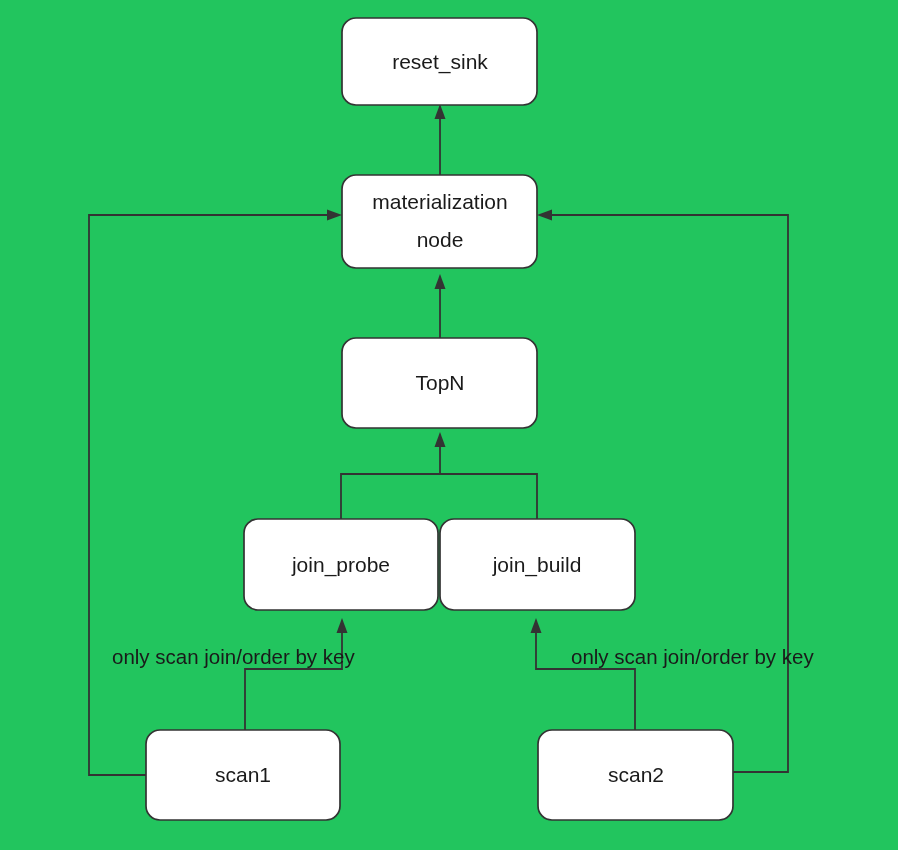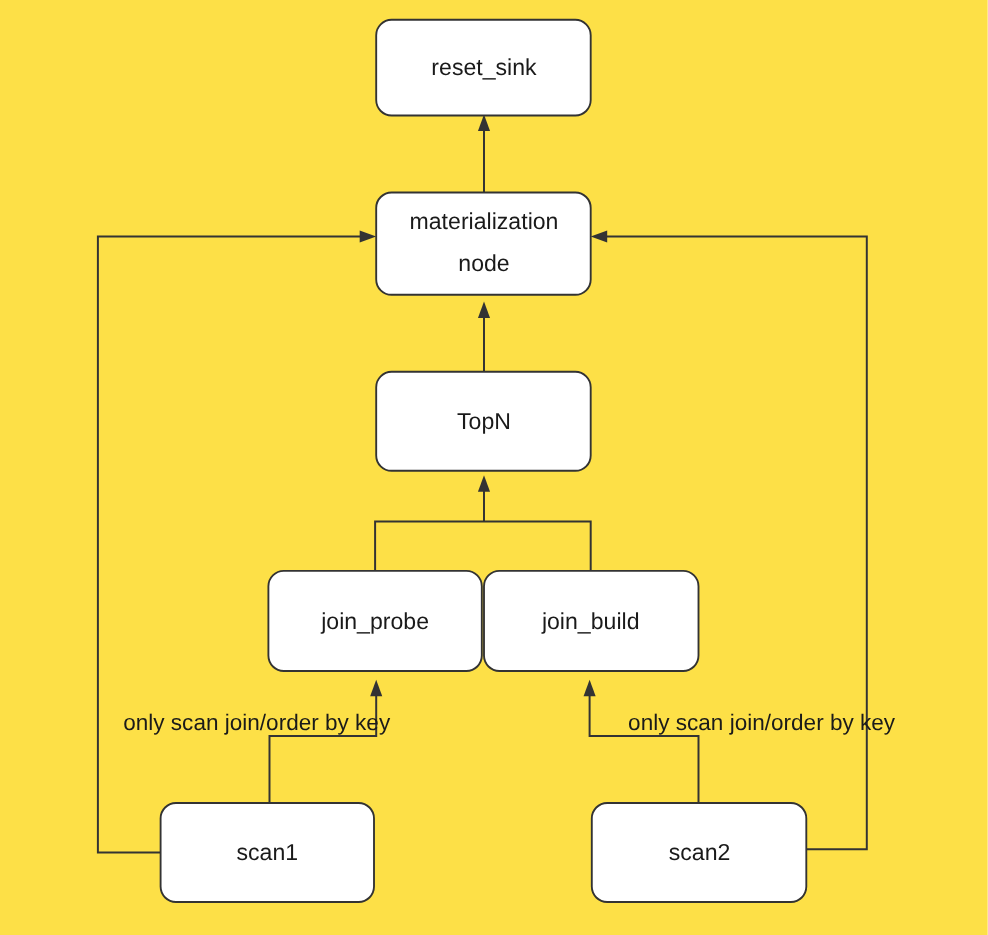--- a/index.html
+++ b/index.html
@@ -11,21 +11,21 @@
   body {
     width: 898px;
     height: 850px;
     font-family: "Liberation Sans", sans-serif;
     overflow: hidden;
   }
   #diagram-root {
     position: relative;
     width: 898px;
     height: 850px;
-    background: #fde047;
+    background: #22c55e;
   }
   svg#diagram {
     display: block;
     width: 898px;
     height: 850px;
     shape-rendering: geometricPrecision;
   }
   .node-shape {
     fill: #ffffff;
     stroke: #333333;

